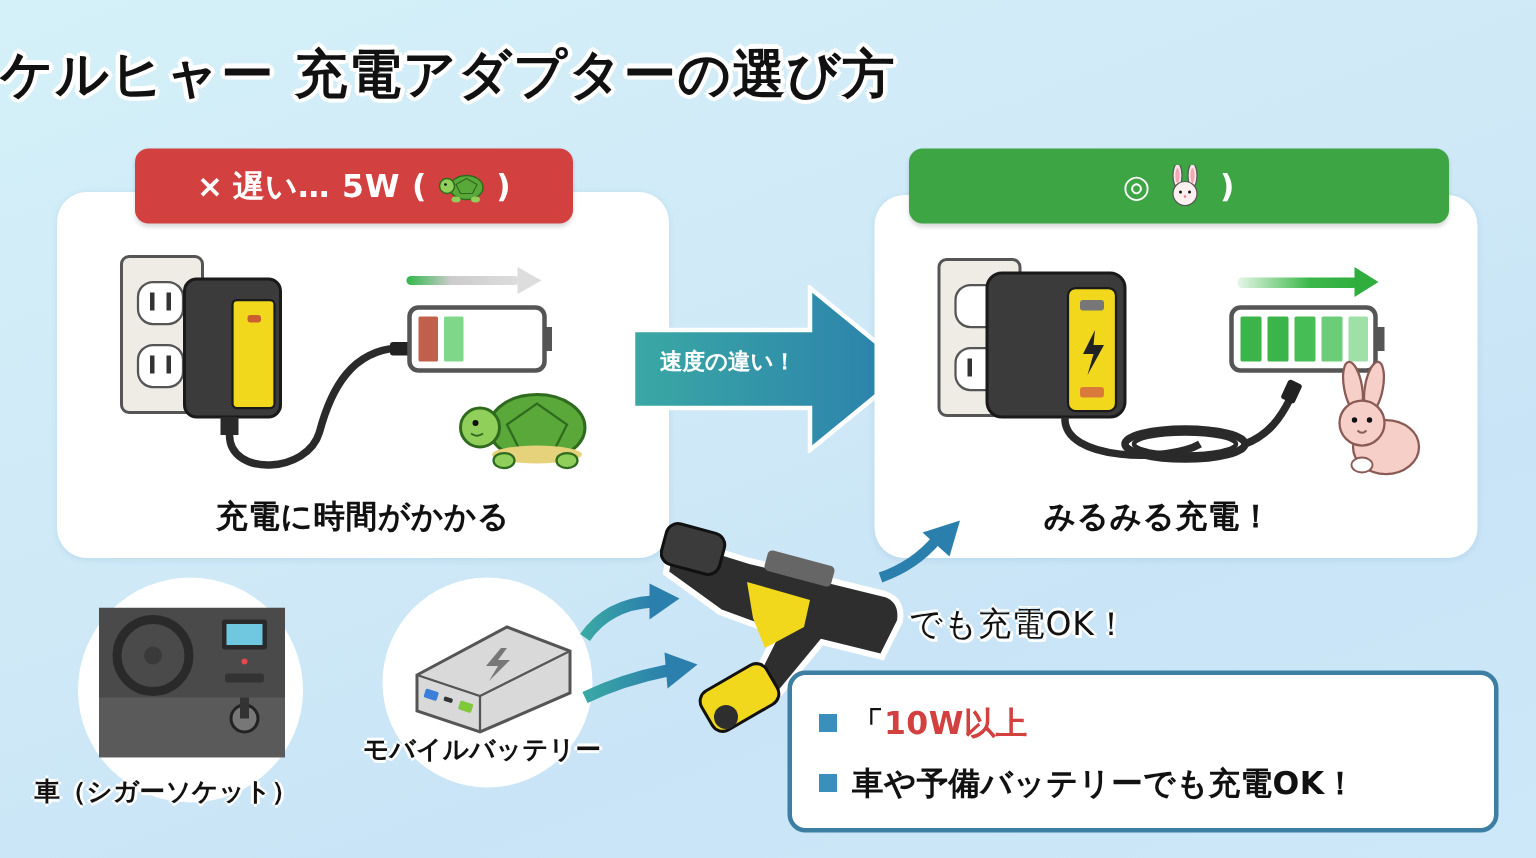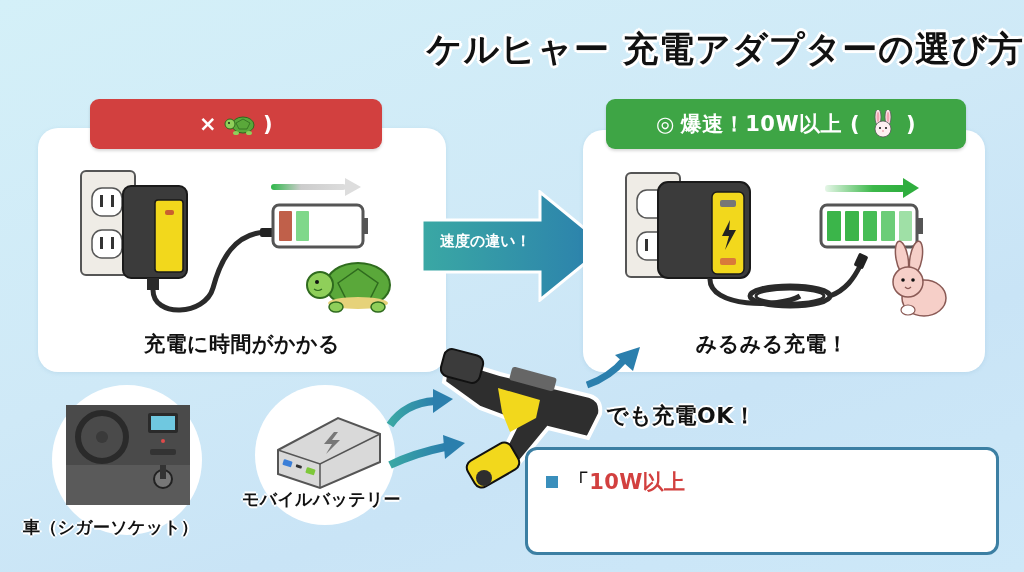--- a/index.html
+++ b/index.html
@@ -6,21 +6,21 @@
   html, body { width: 1024px; height: 572px; overflow: hidden; }
   body {
     font-family: "DejaVu Sans", "Liberation Sans", sans-serif;
     background: linear-gradient(160deg, #d4f0f8 0%, #cfe9f7 45%, #c9e4f6 70%, #cde8f8 100%);
     position: relative;
   }
   .abs { position: absolute; }
 
   
   .title {
-    left: 0; top: 26px; width: 1024px; text-align: right;
+    left: 0; top: 26px; width: 1024px; text-align: left;
     font-size: 35px; font-weight: bold; color: #111;
     letter-spacing: 1px;
     text-shadow: 3px 0 0 #fff, -3px 0 0 #fff, 0 3px 0 #fff, 0 -3px 0 #fff,
                  2px 2px 0 #fff, -2px -2px 0 #fff, 2px -2px 0 #fff, -2px 2px 0 #fff;
   }
 
   
   .panel {
     background: #ffffff; border-radius: 20px;
     box-shadow: 0 1px 4px rgba(80,140,180,0.15);
@@ -54,21 +54,21 @@
     background: #fff; border-radius: 50%;
   }
   .circle-car { left: 52px; top: 385px; width: 150px; height: 150px; }
   .circle-battery { left: 255px; top: 385px; width: 140px; height: 140px; }
   .bottom-label {
     font-size: 17px; font-weight: bold; color: #111; letter-spacing: 0.3px;
     text-shadow: 2px 0 0 #fff, -2px 0 0 #fff, 0 2px 0 #fff, 0 -2px 0 #fff;
   }
 
   .ok-text {
-    left: 606px; top: 401px; font-size: 22px; font-weight: bold; color: #111;
+    left: 606px; top: 401px; font-size: 22px; font-weight: normal; color: #111;
     text-shadow: 2px 0 0 #fff, -2px 0 0 #fff, 0 2px 0 #fff, 0 -2px 0 #fff, 2px 2px 0 #fff;
     letter-spacing: 0.5px;
   }
 
   .tips-box {
     left: 525px; top: 447px; width: 474px; height: 108px;
     background: #fff; border: 3px solid #3c7fa3; border-radius: 12px;
     padding: 12px 0 0 18px;
   }
   .tip-row {
@@ -79,20 +79,21 @@
   .tip-highlight { color: #d2403f; }
 </style>
 </head>
 <body>
 
 <div class="abs title">ケルヒャー 充電アダプターの選び方</div>
 
 <div class="abs panel panel-left"></div>
 <div class="abs badge badge-slow">
   <span>×</span>
+  <span>遅い… 5W (</span>
   <svg class="emoji-turtle" viewBox="0 0 34 28">
     <ellipse cx="20" cy="15" rx="11" ry="8" fill="#5aa83a" stroke="#2f6b1e" stroke-width="1"></ellipse>
     <path d="M13 13 L20 9 L27 13 L24 19 L16 19 Z" fill="none" stroke="#2f6b1e" stroke-width="0.8"></path>
     <circle cx="7" cy="14" r="5" fill="#8fcf5a" stroke="#2f6b1e" stroke-width="1"></circle>
     <circle cx="6" cy="13" r="0.9" fill="#111"></circle>
     <ellipse cx="13" cy="23" rx="3" ry="2" fill="#8fcf5a"></ellipse>
     <ellipse cx="26" cy="23" rx="3" ry="2" fill="#8fcf5a"></ellipse>
   </svg>
   <span>)</span>
 </div>
@@ -152,21 +153,20 @@
         <stop offset="1" stop-color="#2b7fad"></stop>
       </linearGradient>
     </defs>
   <polygon points="2,30 120,30 120,2 186,56 120,110 120,82 2,82" fill="url(#midg)" stroke="#fff" stroke-width="3"></polygon>
 </svg>
 <div class="abs mid-arrow-label">速度の違い！</div>
 
 <div class="abs panel panel-right"></div>
 <div class="abs badge badge-fast">
   <span>◎</span>
-  <span>爆速！10W以上 (</span>
   <svg class="emoji-rabbit" viewBox="0 0 34 28">
     <ellipse cx="12" cy="7" rx="3" ry="8" fill="#fbe5e8" stroke="#555" stroke-width="0.8"></ellipse>
     <ellipse cx="22" cy="7" rx="3" ry="8" fill="#fbe5e8" stroke="#555" stroke-width="0.8"></ellipse>
     <ellipse cx="12" cy="7" rx="1.4" ry="5" fill="#f2a7b4"></ellipse>
     <ellipse cx="22" cy="7" rx="1.4" ry="5" fill="#f2a7b4"></ellipse>
     <circle cx="17" cy="19" r="8" fill="#fdf0f1" stroke="#555" stroke-width="0.8"></circle>
     <circle cx="14" cy="18" r="1" fill="#111"></circle>
       <circle cx="20" cy="18" r="1" fill="#111"></circle>
     <circle cx="17" cy="21" r="0.8" fill="#e07a8a"></circle>
   </svg>
@@ -278,13 +278,17 @@
 </svg>
 
 <div class="abs ok-text">でも充電OK！</div>
 
 <div class="abs tips-box">
   <div class="tip-row">
     <span class="bullet"></span>
     <span>「</span>
     <span class="tip-highlight">10W以上</span>
   </div>
+  <div class="tip-row">
+    <span class="bullet"></span>
+    <span>車や予備バッテリーでも充電OK！</span>
+  </div>
 </div>
 
 </body></html>

